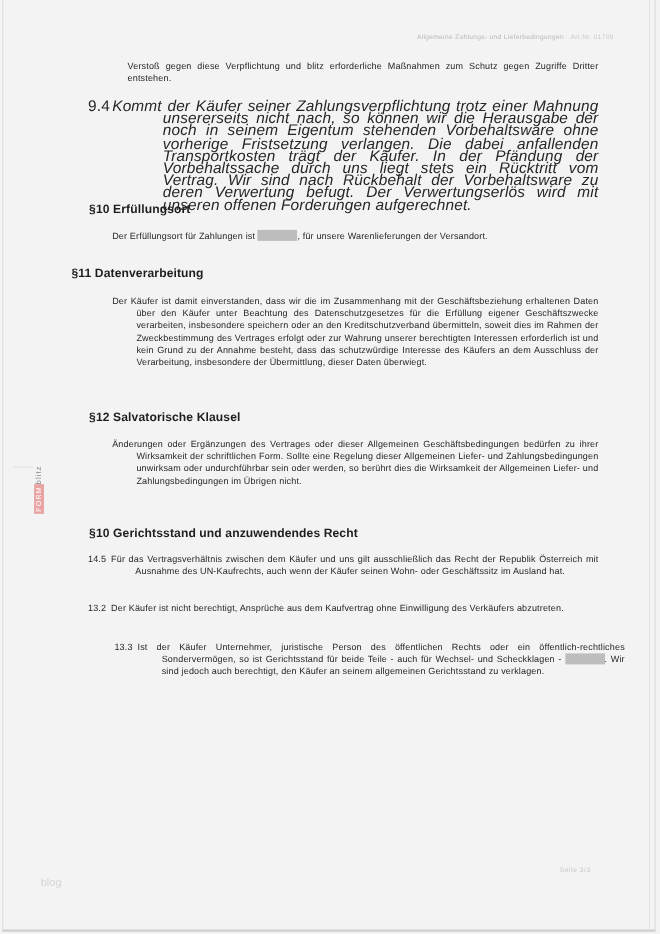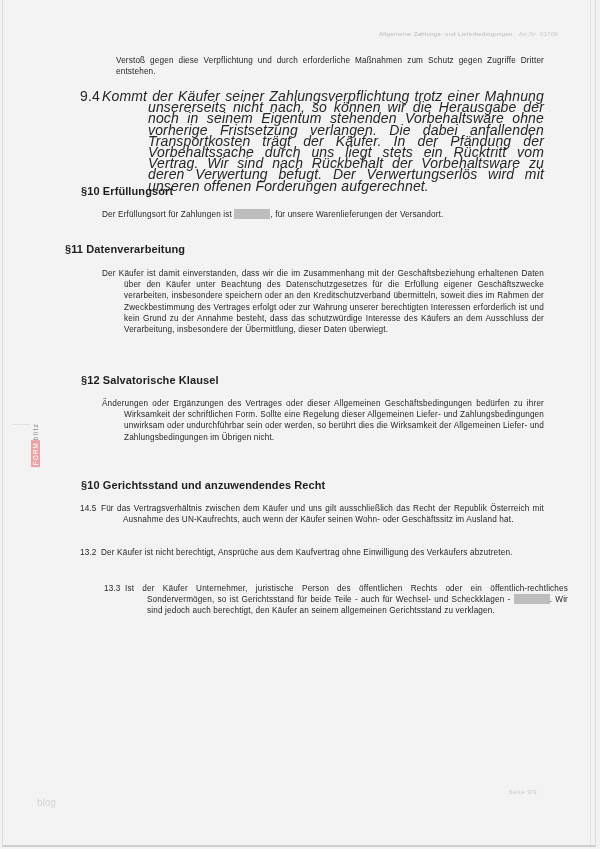--- a/index.html
+++ b/index.html
@@ -65,21 +65,21 @@
 <body>
 
 <div class="page-frame"></div>
 
 <div class="header">
   <span>Allgemeine Zahlungs- und Lieferbedingungen</span><span class="suffix">Art.Nr. 01709</span>
 </div>
 
 <div class="content">
 
-  <div class="para" style="left:116px; top:55px; width:428px;">Verstoß gegen diese Verpflichtung und durch erforderliche Maßnahmen zum Schutz gegen Zugriffe Dritter entstehen.</div>
+  <div class="para" style="left:116px; top:55px; width:428px;">Verstoß gegen diese Verpflichtung und blitz erforderliche Maßnahmen zum Schutz gegen Zugriffe Dritter entstehen.</div>
 
   <div class="numbered" style="left:80px; top:91px; width:464px; height:70px;">
     <span class="num">9.4</span>
     <div class="body" style="left:22px; top:0; width:442px; text-indent:0; padding-left:0;">
       <div style="padding-left:46px; text-indent:-46px; text-align:justify;">Kommt der Käufer seiner Zahlungsverpflichtung trotz einer Mahnung unsererseits nicht nach, so können wir die Herausgabe der noch in seinem Eigentum stehenden Vorbehaltsware ohne vorherige Fristsetzung verlangen. Die dabei anfallenden Transportkosten trägt der Käufer. In der Pfändung der Vorbehaltssache durch uns liegt stets ein Rücktritt vom Vertrag. Wir sind nach Rückbehalt der Vorbehaltsware zu deren Verwertung befugt. Der Verwertungserlös wird mit unseren offenen Forderungen aufgerechnet.</div>
     </div>
   </div>
 
   <h2 style="left:78px; top:182px;">§10 Erfüllungsort</h2>
   <div class="para" style="left:102px; top:209px; width:440px; text-align:left;">

